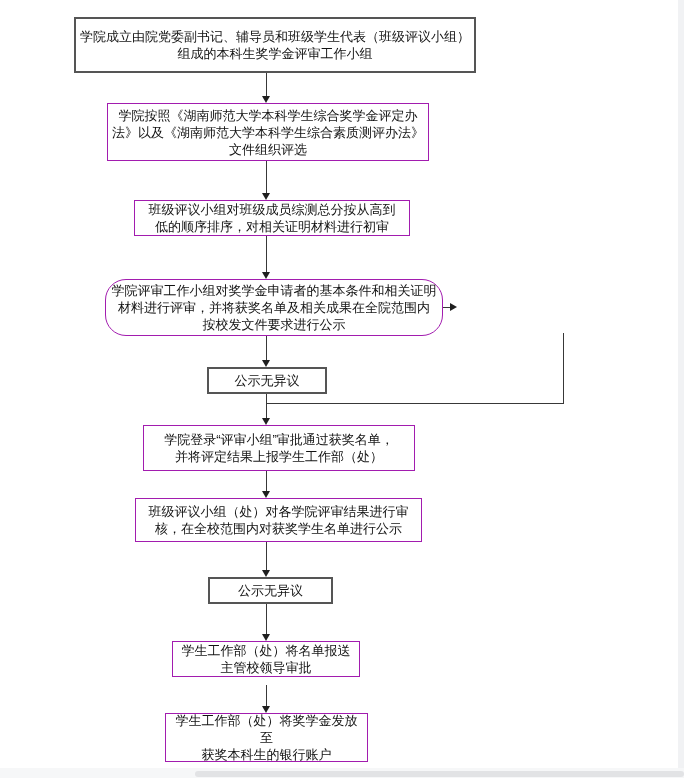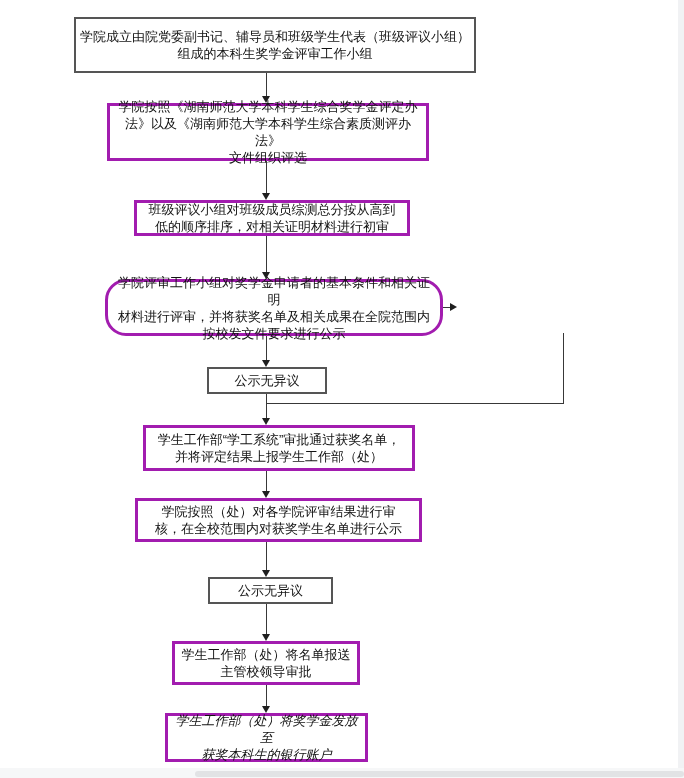--- a/index.html
+++ b/index.html
@@ -6,21 +6,21 @@
   body{font-family:"Liberation Sans","DejaVu Sans",sans-serif;}
   .canvas{
     position:relative;
     width:684px;height:778px;
     background:#ffffff;
     overflow:hidden;
   }
   .box{
     position:absolute;
     box-sizing:border-box;
-    border:3px solid #a21caf;
+    border:1px solid #a21caf;
     background:#ffffff;
     display:flex;align-items:center;justify-content:center;
     text-align:center;
     white-space:pre-line;
     font-size:13px;line-height:17px;color:#121212;
     padding:2px 4px;
   }
   .box.thick{border-width:2px;border-color:#555555;}
   .vline{position:absolute;width:1px;background:#383838;}
   .hline{position:absolute;height:1px;background:#383838;}
@@ -62,32 +62,32 @@
   <div class="box" style="left:134px;top:200px;width:276px;height:36px;">班级评议小组对班级成员综测总分按从高到
 低的顺序排序，对相关证明材料进行初审</div>
 
   <div class="box" style="left:105px;top:279px;width:338px;height:57px;border-radius:21px;">学院评审工作小组对奖学金申请者的基本条件和相关证明
 材料进行评审，并将获奖名单及相关成果在全院范围内
 按校发文件要求进行公示</div>
 
 
   <div class="box thick" style="left:207px;top:367px;width:120px;height:27px;">公示无异议</div>
 
-  <div class="box" style="left:143px;top:425px;width:272px;height:46px;">学生工作部“学工系统”审批通过获奖名单，
+  <div class="box" style="left:143px;top:425px;width:272px;height:46px;">学院登录“评审小组”审批通过获奖名单，
 并将评定结果上报学生工作部（处）</div>
 
-  <div class="box" style="left:135px;top:498px;width:287px;height:44px;">学院按照（处）对各学院评审结果进行审
+  <div class="box" style="left:135px;top:498px;width:287px;height:44px;">班级评议小组（处）对各学院评审结果进行审
 核，在全校范围内对获奖学生名单进行公示</div>
 
   <div class="box thick" style="left:208px;top:577px;width:125px;height:27px;">公示无异议</div>
 
-  <div class="box" style="left:172px;top:641px;width:188px;height:44px;">学生工作部（处）将名单报送
+  <div class="box" style="left:172px;top:641px;width:188px;height:36px;">学生工作部（处）将名单报送
 主管校领导审批</div>
 
-  <div class="box" style="left:165px;top:713px;width:203px;height:49px;font-style:italic;">学生工作部（处）将奖学金发放至
+  <div class="box" style="left:165px;top:713px;width:203px;height:49px;">学生工作部（处）将奖学金发放至
 获奖本科生的银行账户</div>
 
   <div class="vline" style="left:266px;top:73px;height:23px;"></div>
   <div class="arr-down" style="left:262px;top:96px;"></div>
 
   <div class="vline" style="left:266px;top:161px;height:32px;"></div>
   <div class="arr-down" style="left:262px;top:193px;"></div>
 
   <div class="vline" style="left:266px;top:236px;height:36px;"></div>
   <div class="arr-down" style="left:262px;top:272px;"></div>

